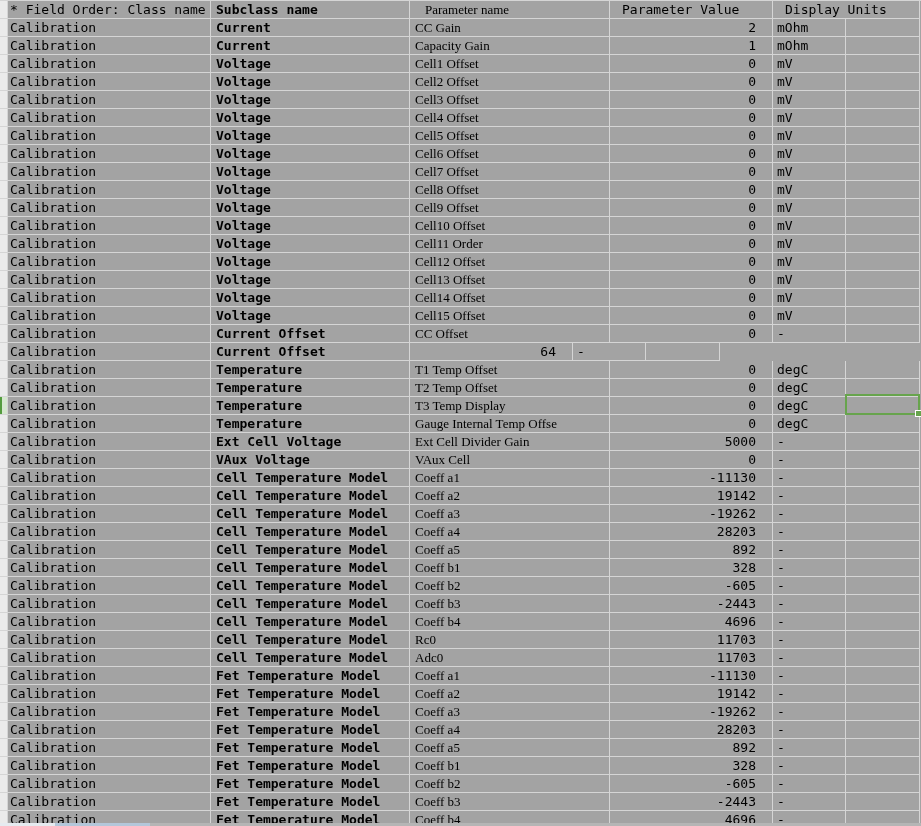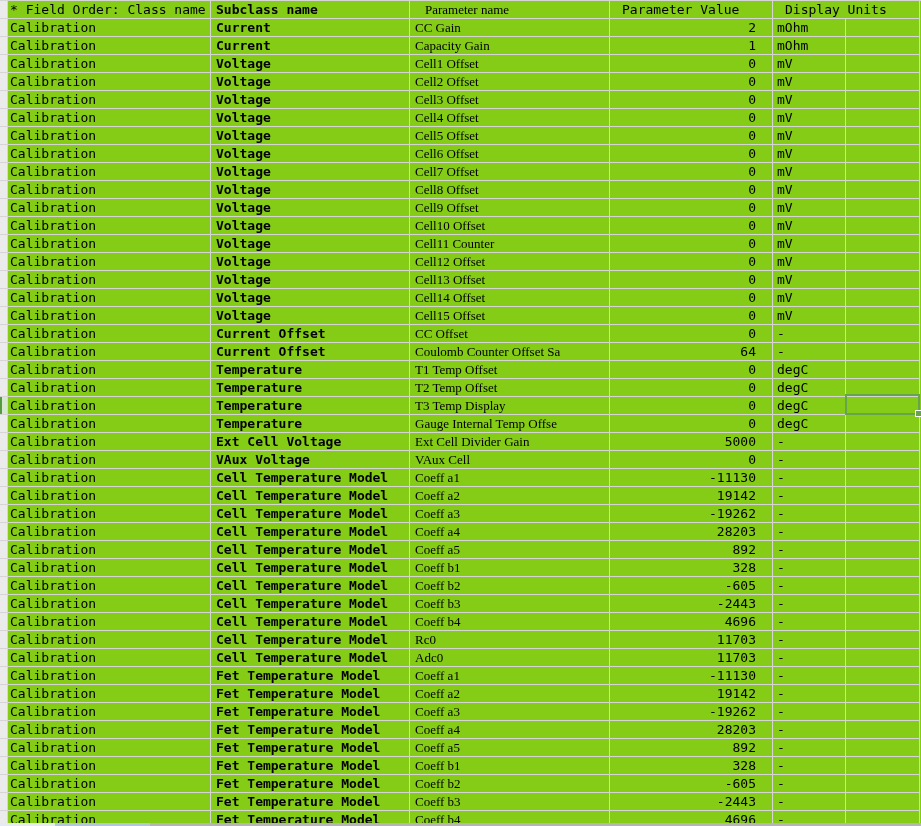--- a/index.html
+++ b/index.html
@@ -1,20 +1,20 @@
 <!DOCTYPE html>
 <html style="--grid: #d5d5d5; --row-header-bg: #ebebeb; --selection-green: #67a44d; --sel-row-bg: #d6e8cf; --sel-row-bar: #549c3e; --scroll-track: #b5b5b5; --scroll-thumb: #b3c7da; --scroll-left: #e6ebf0;"><head>
 <meta charset="utf-8">
 <style>
   html,body{margin:0;padding:0;background:#fff;}
   .sheet{
     position:relative;
     width:921px;height:826px;
     overflow:hidden;
-    background:#84cc16;
+    background:#a3a3a3;
     font-family:"DejaVu Sans Mono","Liberation Mono",monospace;
     font-size:13px;color:#000;
     border-top:1px solid var(--grid);
     cursor:cell;
   }
   .row{display:flex;height:18px;}
   .c{
     box-sizing:border-box;
     height:18px;line-height:17px;
     border-right:1px solid var(--grid);
@@ -173,21 +173,21 @@
     <div class="c c2">Voltage</div>
     <div class="c c3">Cell10 Offset</div>
     <div class="c c4">0</div>
     <div class="c c5">mV</div>
     <div class="c c6"></div>
   </div>
       <div class="row">
     <div class="c c0"></div>
     <div class="c c1">Calibration</div>
     <div class="c c2">Voltage</div>
-    <div class="c c3">Cell11 Counter</div>
+    <div class="c c3">Cell11 Order</div>
     <div class="c c4">0</div>
     <div class="c c5">mV</div>
     <div class="c c6"></div>
   </div>
       <div class="row">
     <div class="c c0"></div>
     <div class="c c1">Calibration</div>
     <div class="c c2">Voltage</div>
     <div class="c c3">Cell12 Offset</div>
     <div class="c c4">0</div>
@@ -227,21 +227,20 @@
     <div class="c c2">Current Offset</div>
     <div class="c c3">CC Offset</div>
     <div class="c c4">0</div>
     <div class="c c5">-</div>
     <div class="c c6"></div>
   </div>
       <div class="row">
     <div class="c c0"></div>
     <div class="c c1">Calibration</div>
     <div class="c c2">Current Offset</div>
-    <div class="c c3">Coulomb Counter Offset Sa</div>
     <div class="c c4">64</div>
     <div class="c c5">-</div>
     <div class="c c6"></div>
   </div>
       <div class="row">
     <div class="c c0"></div>
     <div class="c c1">Calibration</div>
     <div class="c c2">Temperature</div>
     <div class="c c3">T1 Temp Offset</div>
     <div class="c c4">0</div>

